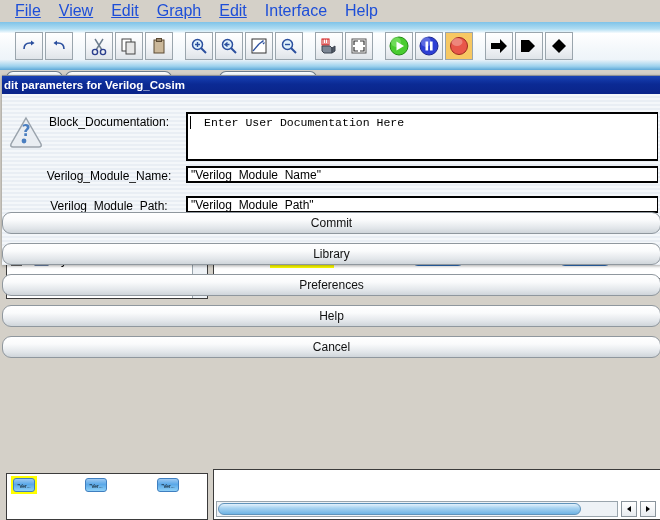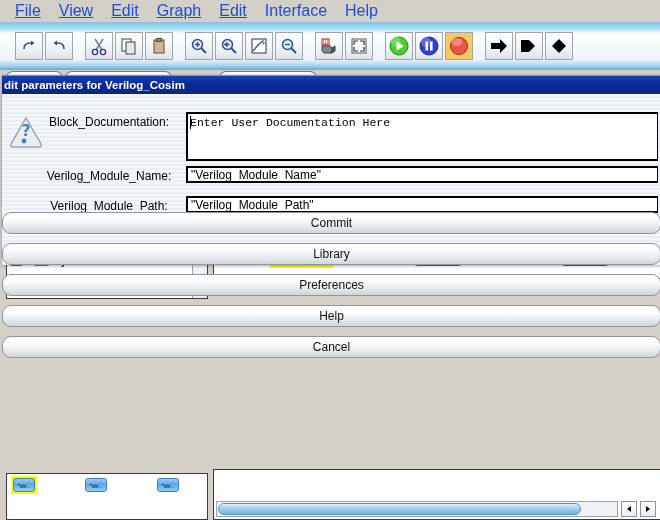--- a/index.html
+++ b/index.html
@@ -227,21 +227,21 @@
   .form { position: absolute; left: 38px; top: 18px; right: 0; }
   .frow { display: flex; align-items: flex-start; margin-bottom: 4px; }
   .flabel {
     width: 146px; text-align: center; padding-right: 8px;
     font-size: 12px; color: #000; padding-top: 3px;
   }
   .fdoc {
     width: 472px; height: 49px; background: #ffffff;
     border: 2px solid #000; border-right: 1px solid #000;
     font-family: "Liberation Mono", monospace; font-size: 11.5px;
-    padding: 2px 0 0 2px; color: #000;
+    padding: 2px 0 0 16px; color: #000;
     position: relative;
   }
   .caret {
     position: absolute; left: 2px; top: 2px; width: 1px; height: 13px;
     background: #000;
   }
   .ftext {
     width: 472px; height: 17px; background: #ffffff;
     border: 2px solid #000; border-right: 1px solid #000;
     font-size: 12px; padding-left: 3px; color: #000;

